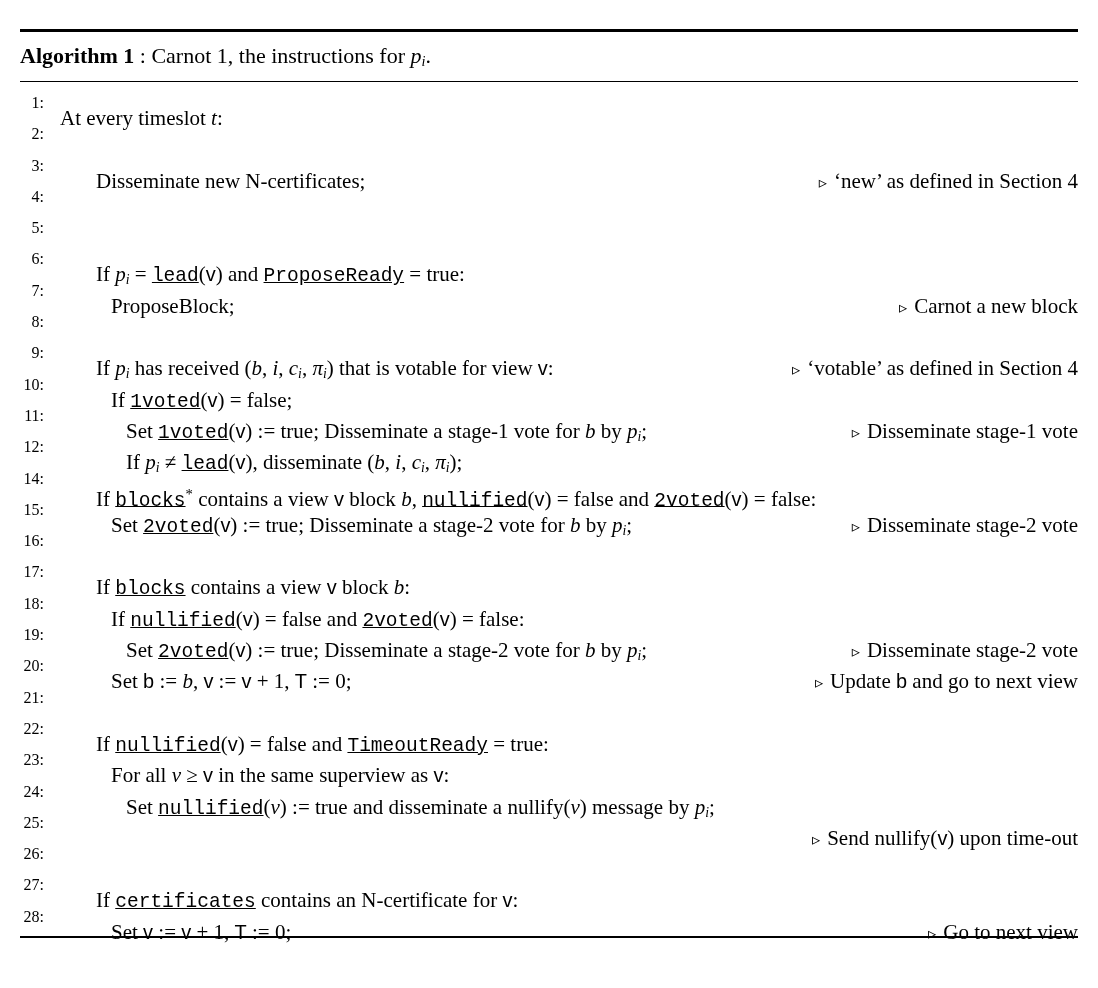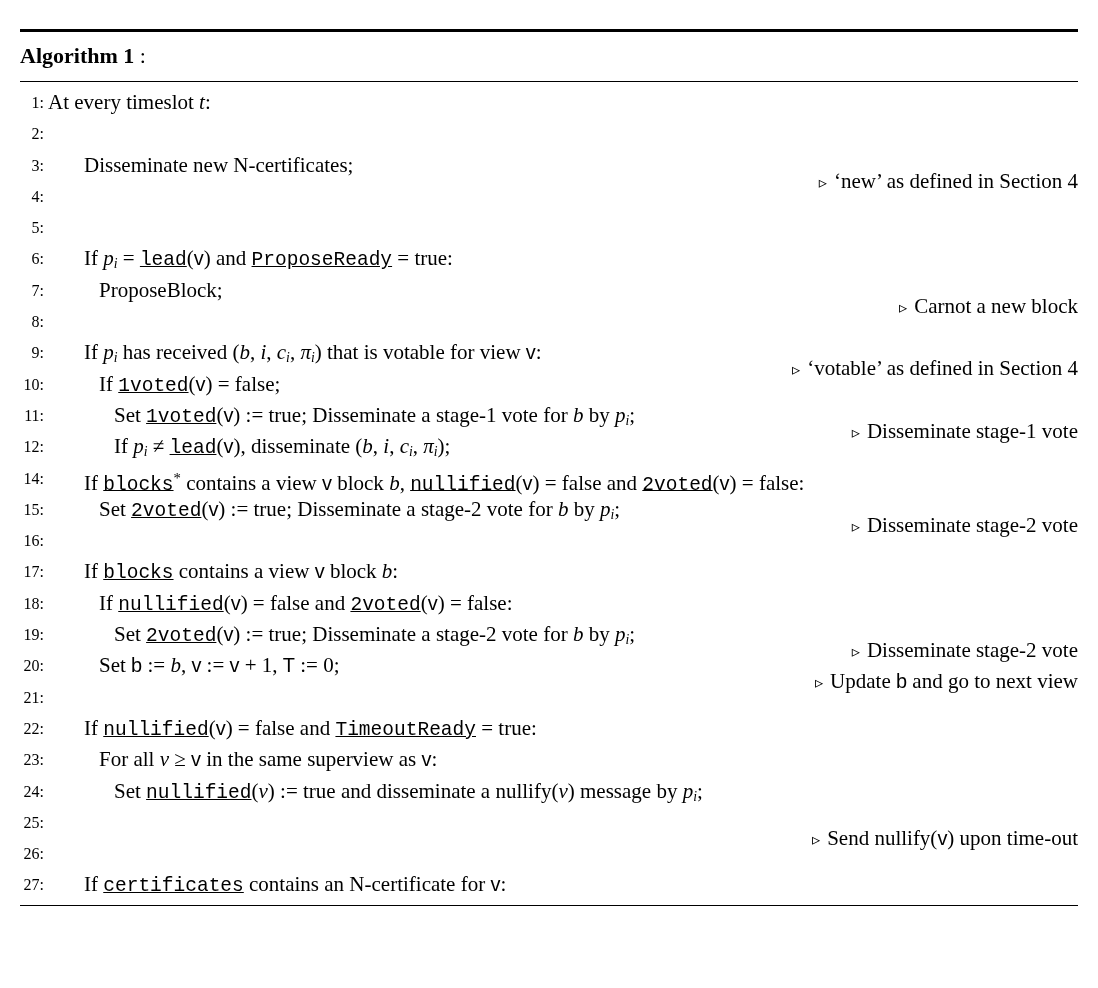--- a/index.html
+++ b/index.html
@@ -56,21 +56,22 @@
   .num {
     position: absolute;
     left: 0;
     top: 0;
     width: 24px;
     text-align: right;
     font-size: 16px;
   }
   .body {
     position: absolute;
-    top: 0;
+    top: 16px;
+    margin-left: 12px;
   }
   .ind0 { left: 28px; }
   .ind1 { left: 64px; }
   .ind2 { left: 79px; }
   .ind3 { left: 94px; }
   .comment {
     position: absolute;
     right: 0;
     top: 16px;
   }
@@ -85,21 +86,21 @@
   .s-sf { font-family: "Liberation Sans", sans-serif; font-size: 0.95em; }
   .s-sub { font-style: italic; font-size: 0.65em; vertical-align: -0.2em; }
   .s-sup { font-size: 0.7em; vertical-align: 0.45em; }
 </style>
 </head>
 <body>
 
 <div class="page">
   <div class="frame">
     <div class="rule rule-top"></div>
-    <div class="header-row"><span class="hdr-bold">Algorithm 1</span><span> : </span></div>
+    <div class="header-row"><span class="hdr-bold">Algorithm 1</span><span> : </span><span id="title-segs"><span class="s-rm">Carnot 1, the instructions for </span><span class="s-it">p</span><span class="s-sub">i</span><span class="s-rm">.</span></span></div>
     <div class="rule rule-mid"></div>
     <div class="lines" id="lines">
         <div class="line"><span class="num">1:</span><span class="body ind0"><span class="s-rm">At every timeslot </span><span class="s-it">t</span><span class="s-rm">:</span></span></div>
         <div class="line"><span class="num">2:</span></div>
         <div class="line"><span class="num">3:</span><span class="body ind1"><span class="s-rm">Disseminate new N-certificates;</span></span><span class="comment"><span class="marker">▹</span><span class="s-rm">‘new’ as defined in Section 4</span></span></div>
         <div class="line"><span class="num">4:</span></div>
         <div class="line"><span class="num">5:</span></div>
         <div class="line"><span class="num">6:</span><span class="body ind1"><span class="s-rm">If </span><span class="s-it">p</span><span class="s-sub">i</span><span class="s-rm"> = </span><span class="s-tt">lead</span><span class="s-rm">(</span><span class="s-sf">v</span><span class="s-rm">) and </span><span class="s-tt">ProposeReady</span><span class="s-rm"> = true:</span></span></div>
         <div class="line"><span class="num">7:</span><span class="body ind2"><span class="s-rm">ProposeBlock;</span></span><span class="comment"><span class="marker">▹</span><span class="s-rm">Carnot a new block</span></span></div>
         <div class="line"><span class="num">8:</span></div>
@@ -114,16 +115,17 @@
         <div class="line"><span class="num">18:</span><span class="body ind2"><span class="s-rm">If </span><span class="s-tt">nullified</span><span class="s-rm">(</span><span class="s-sf">v</span><span class="s-rm">) = false and </span><span class="s-tt">2voted</span><span class="s-rm">(</span><span class="s-sf">v</span><span class="s-rm">) = false:</span></span></div>
         <div class="line"><span class="num">19:</span><span class="body ind3"><span class="s-rm">Set </span><span class="s-tt">2voted</span><span class="s-rm">(</span><span class="s-sf">v</span><span class="s-rm">) := true; Disseminate a stage-2 vote for </span><span class="s-it">b</span><span class="s-rm"> by </span><span class="s-it">p</span><span class="s-sub">i</span><span class="s-rm">;</span></span><span class="comment"><span class="marker">▹</span><span class="s-rm">Disseminate stage-2 vote</span></span></div>
         <div class="line"><span class="num">20:</span><span class="body ind2"><span class="s-rm">Set </span><span class="s-sf">b</span><span class="s-rm"> := </span><span class="s-it">b</span><span class="s-rm">, </span><span class="s-sf">v</span><span class="s-rm"> := </span><span class="s-sf">v</span><span class="s-rm"> + 1, </span><span class="s-sf">T</span><span class="s-rm"> := 0;</span></span><span class="comment"><span class="marker">▹</span><span class="s-rm">Update </span><span class="s-sf">b</span><span class="s-rm"> and go to next view</span></span></div>
         <div class="line"><span class="num">21:</span></div>
         <div class="line"><span class="num">22:</span><span class="body ind1"><span class="s-rm">If </span><span class="s-tt">nullified</span><span class="s-rm">(</span><span class="s-sf">v</span><span class="s-rm">) = false and </span><span class="s-tt">TimeoutReady</span><span class="s-rm"> = true:</span></span></div>
         <div class="line"><span class="num">23:</span><span class="body ind2"><span class="s-rm">For all </span><span class="s-it">v</span><span class="s-rm"> ≥ </span><span class="s-sf">v</span><span class="s-rm"> in the same superview as </span><span class="s-sf">v</span><span class="s-rm">:</span></span></div>
         <div class="line"><span class="num">24:</span><span class="body ind3"><span class="s-rm">Set </span><span class="s-tt">nullified</span><span class="s-rm">(</span><span class="s-it">v</span><span class="s-rm">) := true and disseminate a nullify(</span><span class="s-it">v</span><span class="s-rm">) message by </span><span class="s-it">p</span><span class="s-sub">i</span><span class="s-rm">;</span></span></div>
         <div class="line"><span class="num">25:</span><span class="comment"><span class="marker">▹</span><span class="s-rm">Send nullify(</span><span class="s-sf">v</span><span class="s-rm">) upon time-out</span></span></div>
         <div class="line"><span class="num">26:</span></div>
         <div class="line"><span class="num">27:</span><span class="body ind1"><span class="s-rm">If </span><span class="s-tt">certificates</span><span class="s-rm"> contains an N-certificate for </span><span class="s-sf">v</span><span class="s-rm">:</span></span></div>
+        <div class="line"><span class="num">28:</span><span class="body ind2"><span class="s-rm">Set </span><span class="s-sf">v</span><span class="s-rm"> := </span><span class="s-sf">v</span><span class="s-rm"> + 1, </span><span class="s-sf">T</span><span class="s-rm"> := 0;</span></span><span class="comment"><span class="marker">▹</span><span class="s-rm">Go to next view</span></span></div>
       </div>
     <div class="rule rule-bot"></div>
   </div>
 </div>
 
 </body></html>

